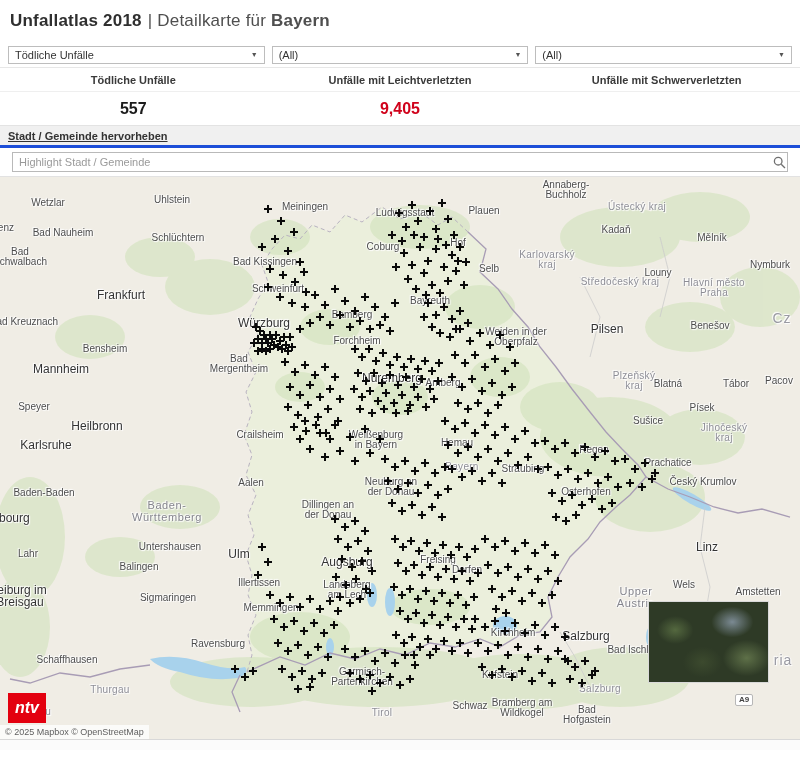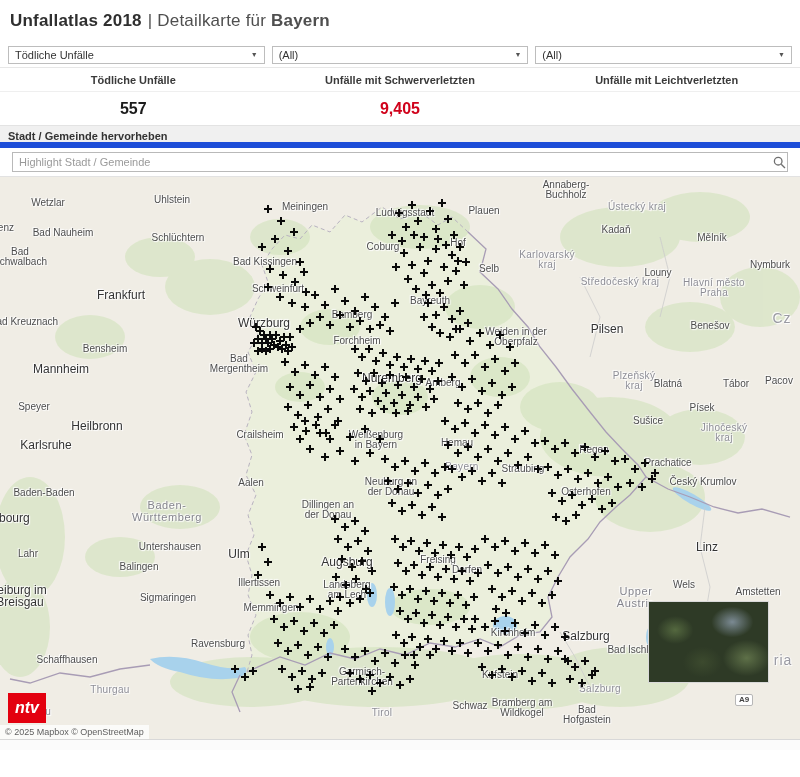--- a/index.html
+++ b/index.html
@@ -17,21 +17,21 @@
   .dropdown{flex:1;height:18px;border:1px solid #bdbdbd;background:#fff;display:flex;align-items:center;justify-content:space-between;padding:0 6px;font-size:11px;color:#333;cursor:pointer;}
   .dropdown .caret{font-size:7px;color:#555;}
 
   
   .kpi-head{display:grid;grid-template-columns:repeat(3,1fr);height:24px;align-items:center;border-bottom:1px solid #efefef;}
   .kpi-head div{text-align:center;font-size:11px;font-weight:700;color:#3a3a3a;}
   .kpi-vals{display:grid;grid-template-columns:repeat(3,1fr);height:34px;align-items:center;border-bottom:1px solid #e3e3e3;}
   .kpi-vals div{text-align:center;font-size:16px;font-weight:700;}
 
   
-  .band{height:22px;background:#f0f0f0;border-bottom:6px solid #1d4ed8;font-size:11px;font-weight:700;color:#333;line-height:21px;padding-left:8px;}
+  .band{height:22px;background:#f0f0f0;border-bottom:3px solid #1d4ed8;font-size:11px;font-weight:700;color:#333;line-height:21px;padding-left:8px;text-decoration:underline;}
 
   
   .searchrow{height:28px;padding:4px 12px;position:relative;}
   .searchrow input{width:100%;height:20px;border:1px solid #b9b9b9;font-size:11px;color:#333;padding:0 22px 0 6px;outline:none;}
   .searchrow input::placeholder{color:#9a9a9a;}
   .search-ico{position:absolute;right:14px;top:8px;}
 
   
   .map{position:relative;height:563px;background:#f0ede5;overflow:hidden;border-top:1px solid #e2e2e2;}
   .map svg{position:absolute;left:0;top:0;}
@@ -85,22 +85,22 @@
       <span class="caret">▼</span>
     </div>
     <div class="dropdown">
       <span>(All)</span>
       <span class="caret">▼</span>
     </div>
   </div>
 
   <div class="kpi-head">
     <div>Tödliche Unfälle</div>
+    <div>Unfälle mit Leichtverletzten</div>
     <div>Unfälle mit Schwerverletzten</div>
-    <div>Unfälle mit Leichtverletzten</div>
   </div>
   <div class="kpi-vals">
     <div style="color: rgb(28, 28, 28);">557</div>
     <div style="color: rgb(208, 2, 27);">9,405</div>
   </div>
 
   <div class="band">Stadt / Gemeinde hervorheben</div>
 
   <div class="searchrow">
     <input type="text" placeholder="Highlight Stadt / Gemeinde" style="">

